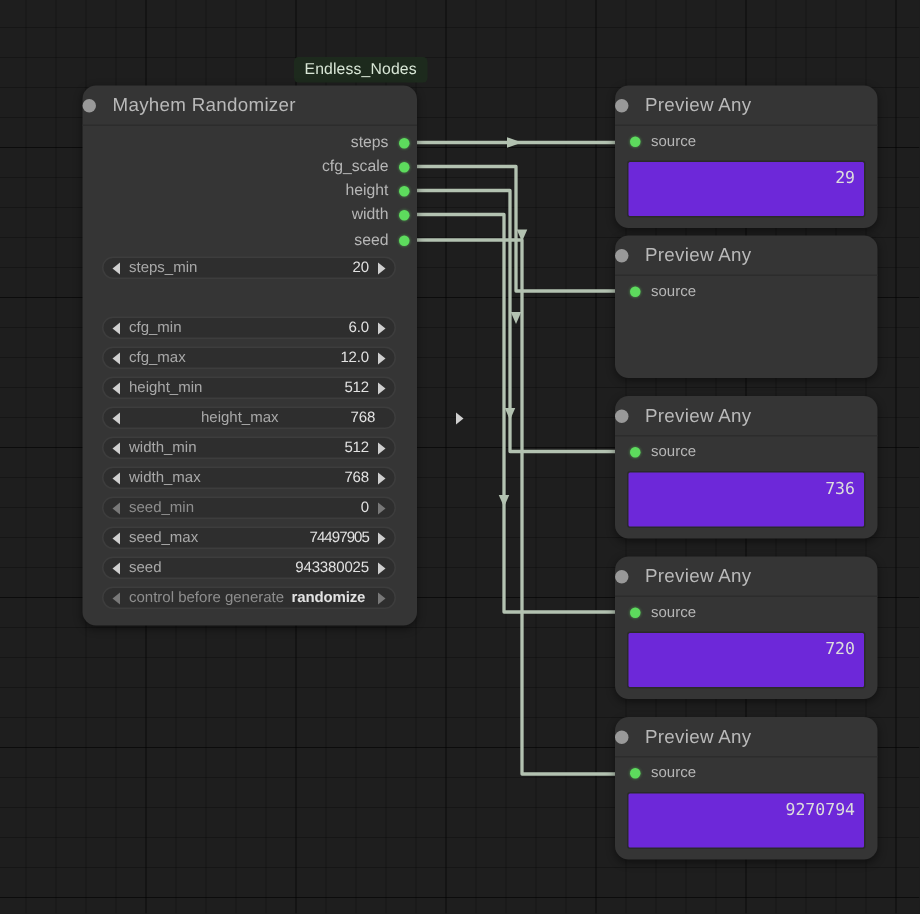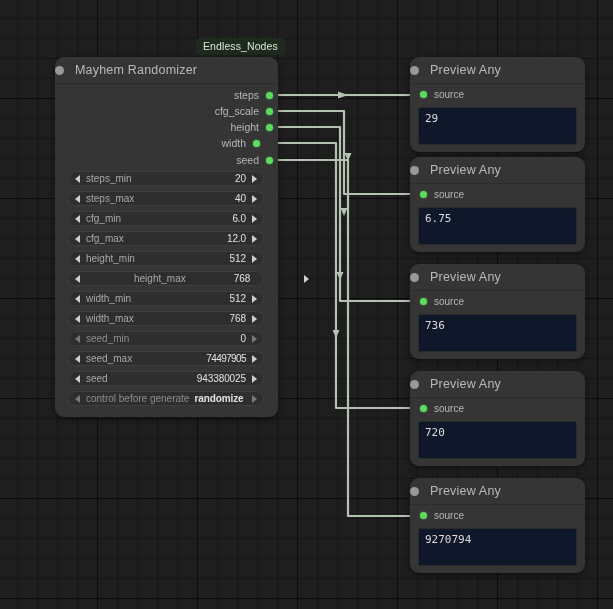--- a/index.html
+++ b/index.html
@@ -95,26 +95,26 @@
   .widget.combo .w-val{margin-left:0;font-weight:bold;}
 
   
   .preview{width:175px;height:95px;left:410px;}
   .in-slot{
     position:absolute;left:10px;display:flex;align-items:center;height:12px;
   }
   .in-label{color:#b6b6b6;font-size:10px;margin-left:7px;white-space:nowrap;}
   .pv-box{
     position:absolute;left:8px;right:8px;
-    background:#0f172a;border:1px solid #2a2a2a;border-radius:2px;
+    background:#6d28d9;border:1px solid #2a2a2a;border-radius:2px;
     box-sizing:border-box;
     color:#dcdcdc;font-size:11px;
     font-family:"DejaVu Sans Mono","Liberation Mono",monospace;
     padding:4px 6px;
-    overflow:hidden;white-space:pre-wrap;
+    overflow:hidden;white-space:pre-wrap;text-align:right;
   }
 </style>
 </head>
 <body>
 
 <div id="canvas">
 
   <svg id="links" width="613" height="609" viewBox="0 0 613 609">
     <g fill="none" stroke="#b3c2b1" stroke-width="2.2" stroke-linejoin="round" stroke-linecap="butt">
 
@@ -150,39 +150,33 @@
       <span class="slot-dot"></span>
     </div>
     <div class="out-slot" style="top:63px;width:100%;padding-right:5px;box-sizing:border-box;">
       <span class="out-label">height</span>
       <span class="slot-dot"></span>
     </div>
     <div class="out-slot" style="top:47px;width:100%;padding-right:5px;box-sizing:border-box;">
       <span class="out-label">cfg_scale</span>
       <span class="slot-dot"></span>
     </div>
-    <div class="out-slot" style="top:79px;width:100%;padding-right:18px;box-sizing:border-box;">
+    <div class="out-slot" style="top:79px;width:100%;padding-right:5px;box-sizing:border-box;">
       <span class="out-label">width</span>
       <span class="slot-dot"></span>
     </div>
     <div class="out-slot" style="top:96px;width:100%;padding-right:5px;box-sizing:border-box;">
       <span class="out-label">seed</span>
       <span class="slot-dot"></span>
     </div>
 
     <div class="widget" style="top:114px;">
       <span class="w-arrow left"></span>
       <span class="w-name">steps_min</span>
       <span class="w-val">20</span>
-      <span class="w-arrow right"></span>
-    </div>
-    <div class="widget" style="top:134px;">
-      <span class="w-arrow left"></span>
-      <span class="w-name">steps_max</span>
-      <span class="w-val">40</span>
       <span class="w-arrow right"></span>
     </div>
     <div class="widget" style="top:154px;align-items:center;">
       <span class="w-arrow left"></span>
       <span class="w-name">cfg_min</span>
       <span class="w-val">6.0</span>
       <span class="w-arrow right"></span>
     </div>
     <div class="widget" style="top:174px;">
       <span class="w-arrow left"></span>
@@ -254,21 +248,20 @@
 
   <div class="node preview" style="top:157px;">
     <div class="node-header">
       <div class="node-dot"></div>
       <div class="node-title">Preview Any</div>
     </div>
     <div class="in-slot" style="top:31px;">
       <span class="slot-dot"></span>
       <span class="in-label">source</span>
     </div>
-    <div class="pv-box" style="top:50px;height:38px;">6.75</div>
   </div>
 
   <div class="node preview" style="top:264px;">
     <div class="node-header">
       <div class="node-dot"></div>
       <div class="node-title">Preview Any</div>
     </div>
     <div class="in-slot" style="top:31px;">
       <span class="slot-dot"></span>
       <span class="in-label">source</span>

